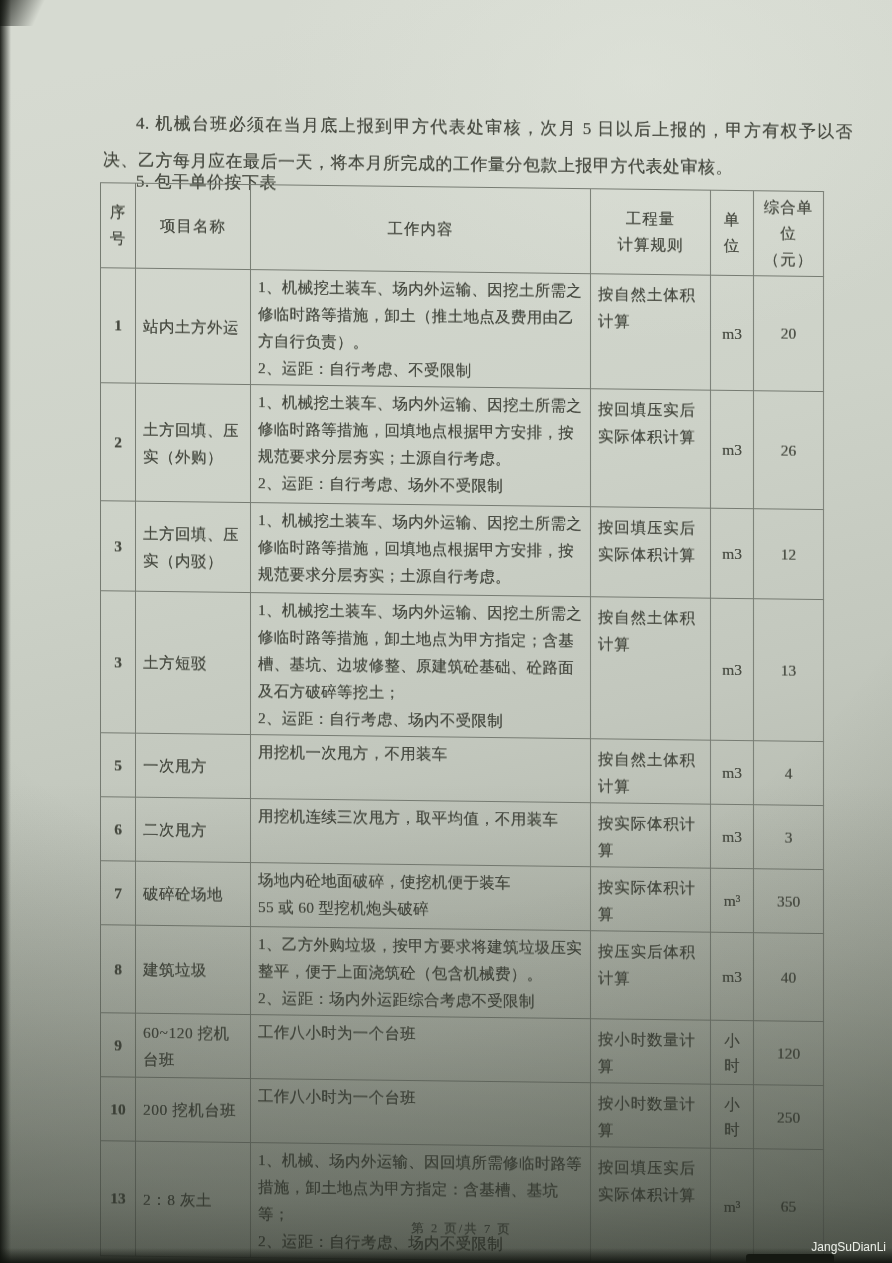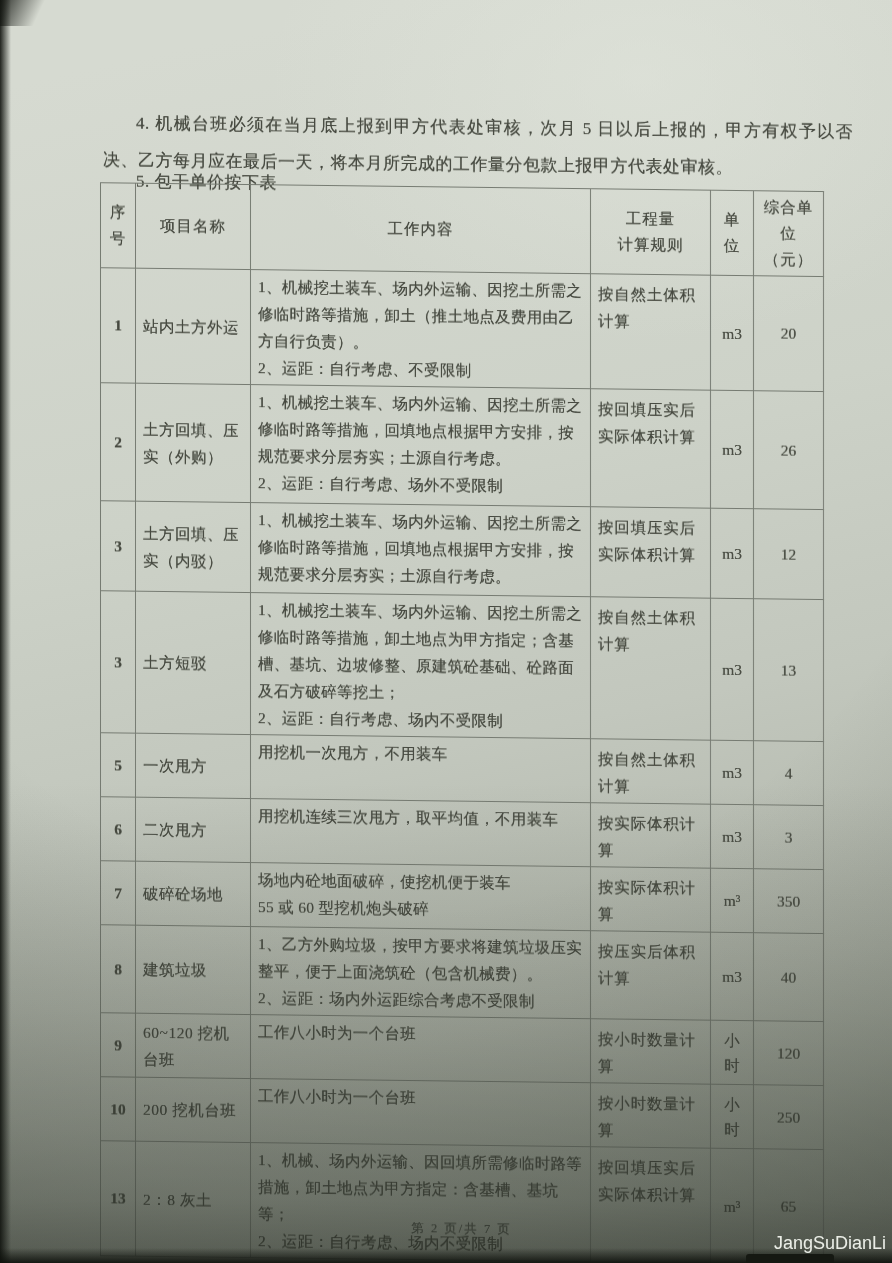--- a/index.html
+++ b/index.html
@@ -92,21 +92,21 @@
     position:absolute;left:0;right:0;bottom:0;height:15px;pointer-events:none;
     background:linear-gradient(to top, rgba(14,17,12,0.9), rgba(14,17,12,0));
   }
   .dark-object{
     position:absolute;left:746px;bottom:0;width:88px;height:9px;
     background:#151812;border-radius:3px 3px 0 0;filter:blur(0.5px);
   }
   .watermark{
     position:absolute;right:6px;bottom:9px;
     font-family:"Liberation Sans","DejaVu Sans",sans-serif;
-    font-size:18px;color:rgba(245,248,242,0.92);
+    font-size:12px;color:rgba(245,248,242,0.92);
     text-shadow:0 0 1px rgba(120,125,115,0.6);
     filter:none;
   }
 </style>
 </head>
 <body>
 
 <div class="photo"></div>
 
 <div class="doc">

